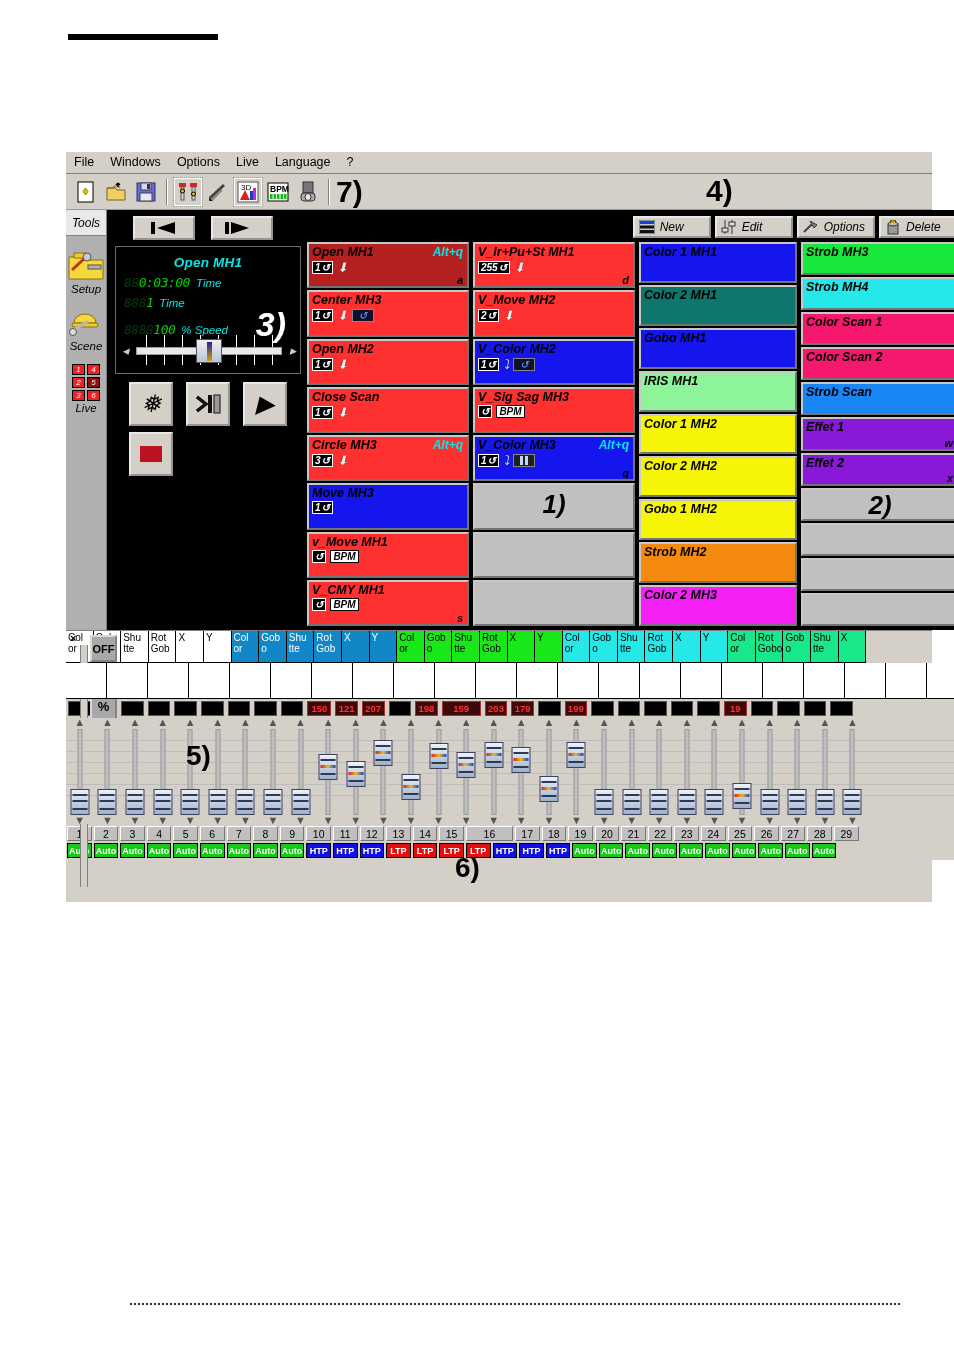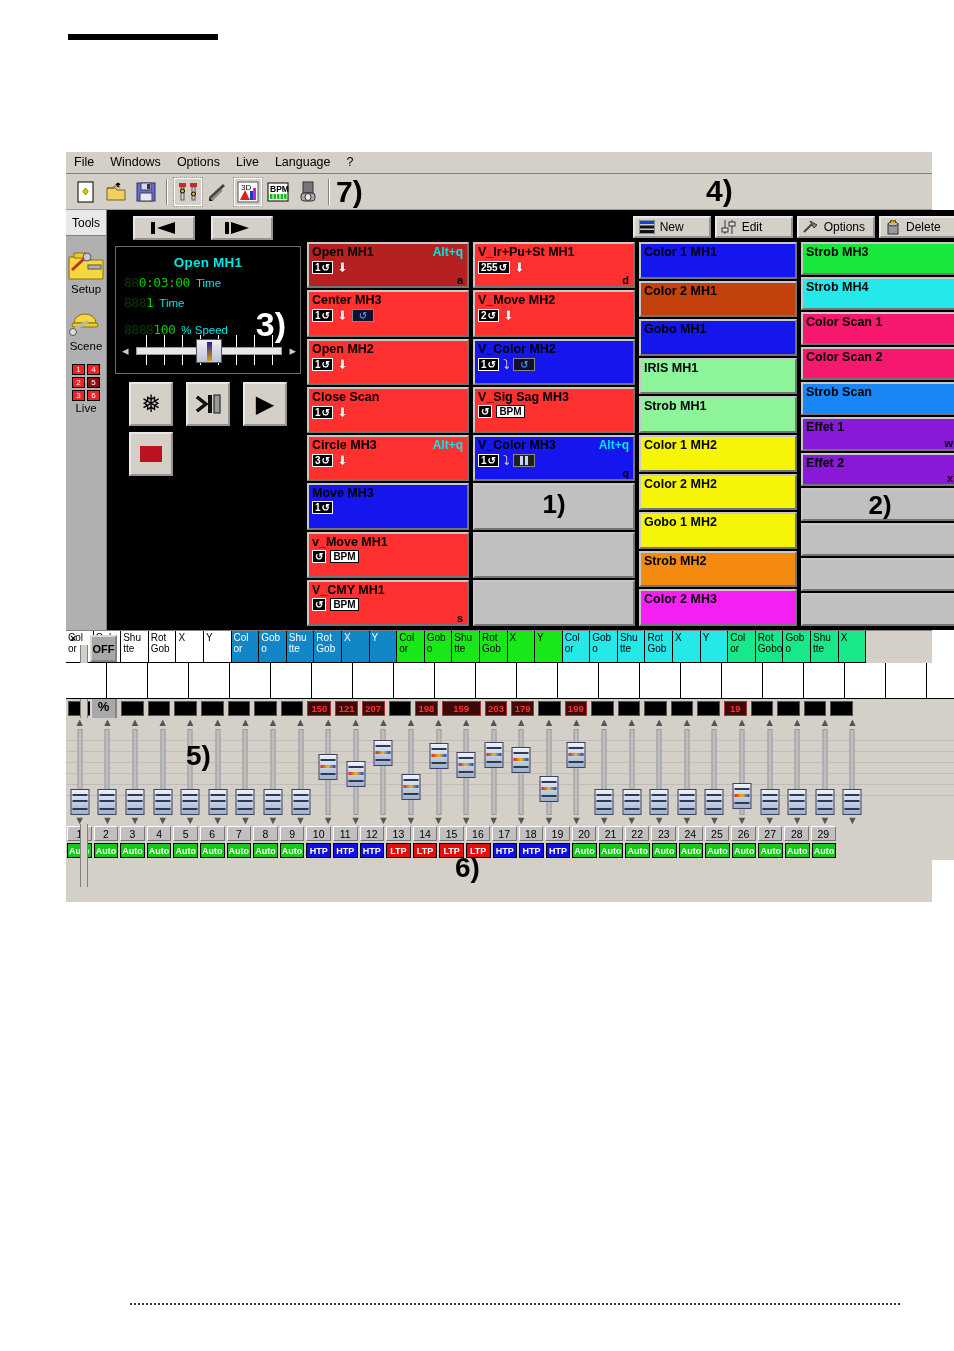--- a/index.html
+++ b/index.html
@@ -27,21 +27,21 @@
     display:flex; align-items:center; padding-left:6px; gap:2px; position:relative; }
   .tbtn { width:28px; height:28px; background:#d4d0c8; display:flex; align-items:center;
     justify-content:center; position:relative; }
   .tbtn.framed { border:1px solid #fff; outline:1px dotted #9a9a94; }
   .tbsep { width:2px; height:26px; border-left:1px solid #808080; border-right:1px solid #fff;
     margin:0 4px; }
   .annot { font-weight:bold; font-size:30px; color:#000; font-family:"Liberation Sans",sans-serif;
     line-height:1; }
 
   
-  .body-row { display:flex; height:420px; }
+  .body-row { display:flex; height:420px;font-style:italic; }
 
   
   .tools { width:68px; background:#b0b0b0; border-right:1px solid #808080;
     display:flex; flex-direction:column; align-items:center; }
   .tools-hdr { width:100%; height:26px; background:#e8e8e8; border-bottom:1px solid #808080;
     display:flex; align-items:center; justify-content:center; font-size:12px; color:#000; }
   .tool-item { margin-top:12px; display:flex; flex-direction:column; align-items:center;
     width:100%; }
   .tool-label { font-size:11.5px; color:#000; margin-top:1px; }
   .livegrid { display:grid; grid-template-columns:repeat(2,13px); grid-gap:2px; }
@@ -525,31 +525,28 @@
               <div class="annot1">1)</div>
             </div>
             <div class="sb sb-empty"></div>
             <div class="sb sb-empty"></div>
           </div>
 
           <div class="col w158">
             <div class="sb" style="background:#1515ee">
                 <div class="sb-name">Color 1 MH1</div>
               </div>
-            <div class="sb" style="background:#c2410c">
+            <div class="sb" style="background:#0f766e">
                 <div class="sb-name">Color 2 MH1</div>
               </div>
             <div class="sb" style="background:#1515ee">
                 <div class="sb-name">Gobo MH1</div>
               </div>
             <div class="sb" style="background:#8ef49a">
                 <div class="sb-name">IRIS MH1</div>
-              </div>
-            <div class="sb" style="background:#8ef49a">
-                <div class="sb-name">Strob MH1</div>
               </div>
             <div class="sb" style="background:#f5f505">
                 <div class="sb-name">Color 1 MH2</div>
               </div>
             <div class="sb" style="background:#f5f505">
                 <div class="sb-name">Color 2 MH2</div>
               </div>
             <div class="sb" style="background:#f5f505">
                 <div class="sb-name">Gobo 1 MH2</div>
               </div>
@@ -1198,21 +1195,21 @@
           <div class="numbox" style="width:24.6px">6</div>
           <div class="numbox" style="width:24.6px">7</div>
           <div class="numbox" style="width:24.6px">8</div>
           <div class="numbox" style="width:24.6px">9</div>
           <div class="numbox" style="width:24.6px">10</div>
           <div class="numbox" style="width:24.6px">11</div>
           <div class="numbox" style="width:24.6px">12</div>
           <div class="numbox" style="width:24.6px">13</div>
           <div class="numbox" style="width:24.6px">14</div>
           <div class="numbox" style="width:24.6px">15</div>
-          <div class="numbox" style="width:24px">16</div>
+          <div class="numbox" style="width:47px">16</div>
           <div class="numbox" style="width:24.6px">17</div>
           <div class="numbox" style="width:24.6px">18</div>
           <div class="numbox" style="width:24.6px">19</div>
           <div class="numbox" style="width:24.6px">20</div>
           <div class="numbox" style="width:24.6px">21</div>
           <div class="numbox" style="width:24.6px">22</div>
           <div class="numbox" style="width:24.6px">23</div>
           <div class="numbox" style="width:24.6px">24</div>
           <div class="numbox" style="width:24.6px">25</div>
           <div class="numbox" style="width:24.6px">26</div>

